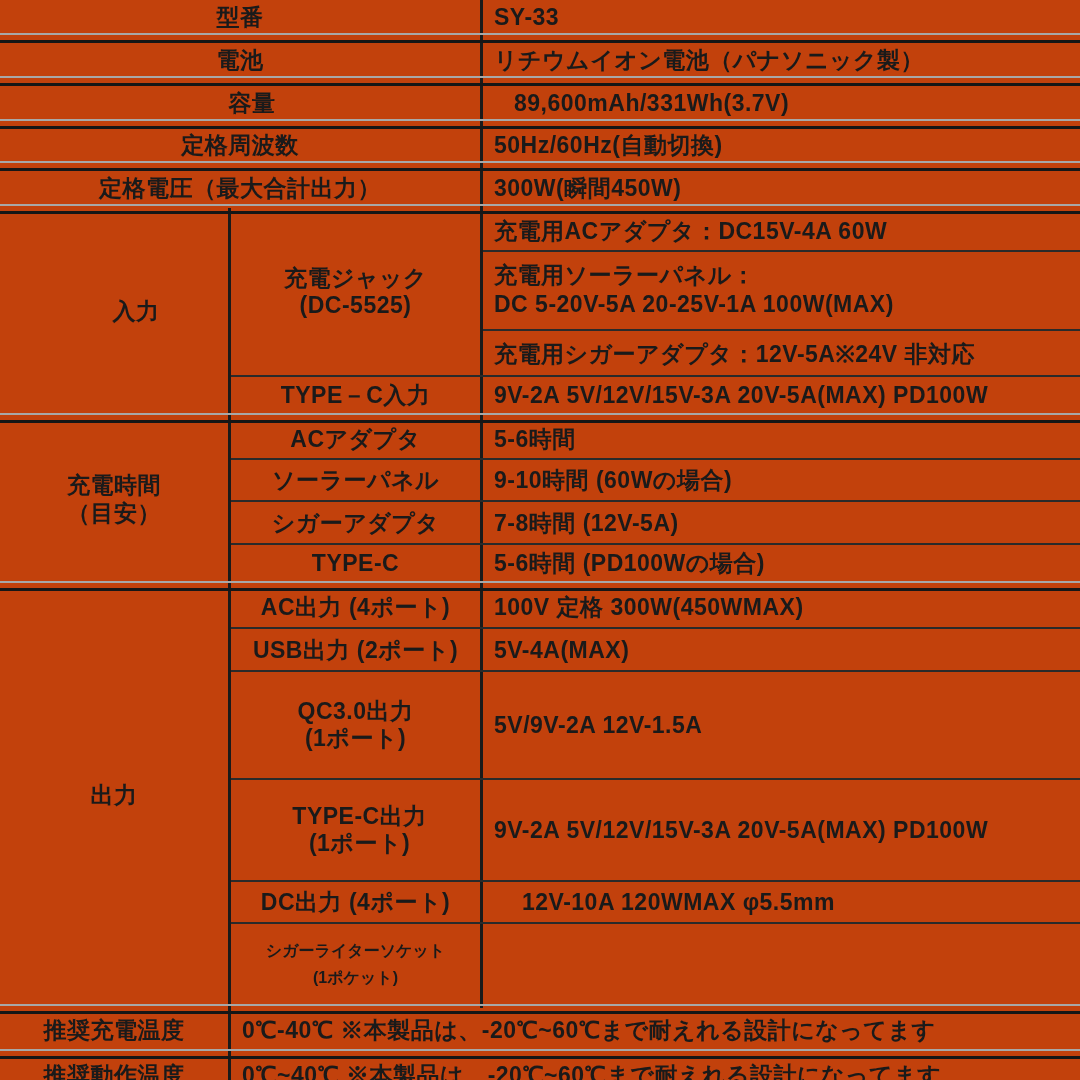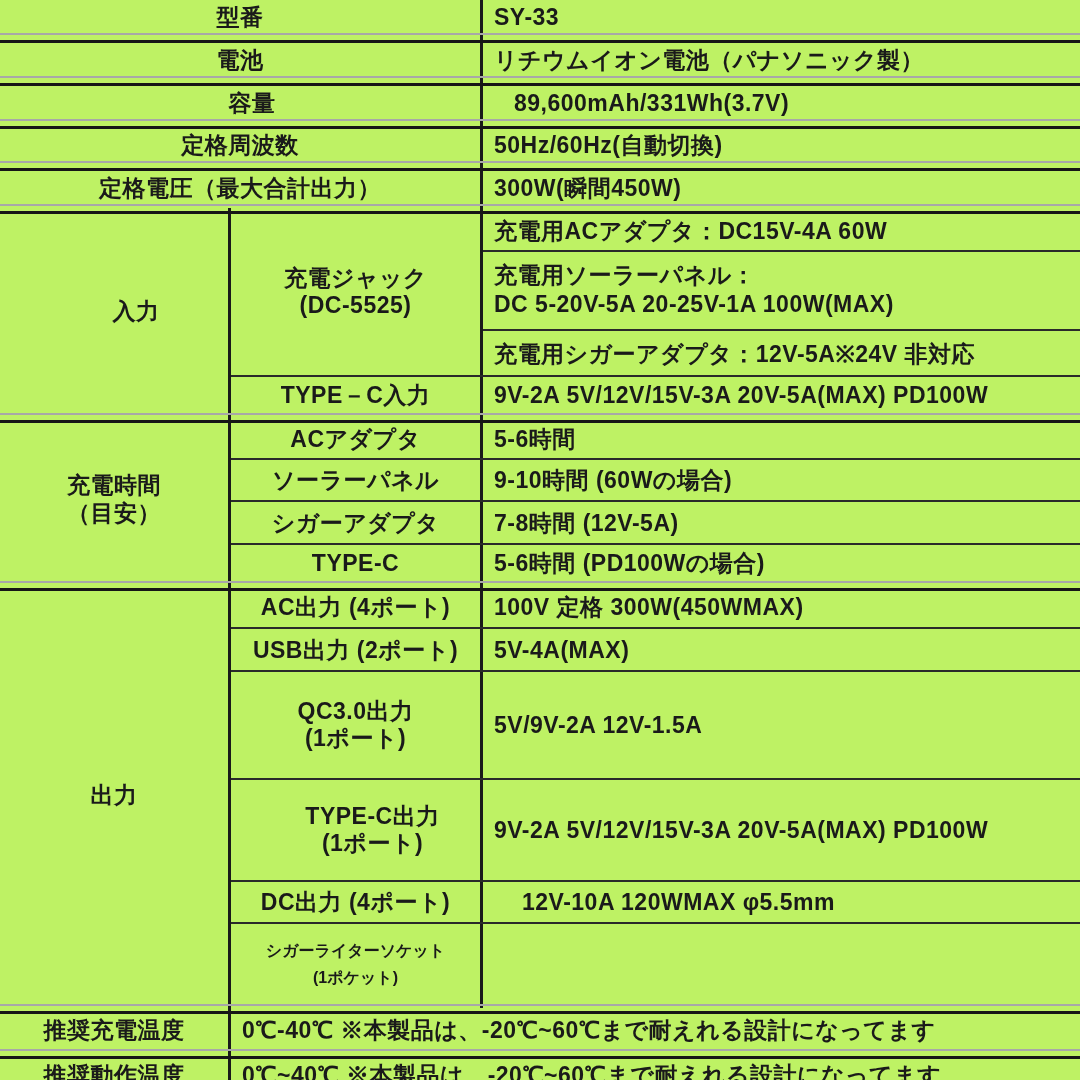--- a/index.html
+++ b/index.html
@@ -1,17 +1,17 @@
 <!DOCTYPE html>
 <html><head>
 <meta charset="utf-8">
 <style>
   html,body{margin:0;padding:0;background:#ffffff;}
   #stage{
-    position:relative;width:1080px;height:1080px;background:#bef264;overflow:hidden;
+    position:relative;width:1080px;height:1080px;background:#c2410c;overflow:hidden;
     font-family:"Liberation Sans",sans-serif;font-weight:bold;color:#1a1a1a;
   }
   .cell{position:absolute;display:flex;align-items:center;font-size:23px;line-height:28px;letter-spacing:.5px;}
   .cc{justify-content:center;text-align:center;flex-direction:column;}
   .lv{justify-content:flex-start;text-align:left;}
   .small{font-size:16px;letter-spacing:0;}
   .sep{position:absolute;left:0;width:1080px;height:10px;}
   .sep .lt{height:2px;background:#a8a8a8;}
   .sep .dk{height:3px;background:#161616;margin-top:5px;}
   .sub{position:absolute;height:2px;background:#2a2a2a;}
@@ -172,21 +172,21 @@
   <div class="cell lv" style="left:494px;top:631px;width:576px;height:37px">
       <span>5V-4A(MAX)</span>
     </div>
   <div class="cell cc" style="left:231px;top:674px;width:249px;height:102px;line-height:27px">
     <span>QC3.0出力</span>
       <span>(1ポート)</span>
   </div>
   <div class="cell lv" style="left:494px;top:674px;width:576px;height:102px">
       <span>5V/9V-2A 12V-1.5A</span>
     </div>
-  <div class="cell cc" style="left:248px;top:782px;width:249px;height:96px;line-height:27px">
+  <div class="cell cc" style="left:235px;top:782px;width:249px;height:96px;line-height:27px">
     <span>TYPE-C出力</span>
       <span>(1ポート)</span>
   </div>
   <div class="cell lv" style="left:494px;top:782px;width:576px;height:96px">
       <span>9V-2A 5V/12V/15V-3A 20V-5A(MAX) PD100W</span>
     </div>
   <div class="cell cc" style="left:231px;top:884px;width:249px;height:36px">
       <span>DC出力 (4ポート)</span>
     </div>
   <div class="cell lv" style="left:522px;top:884px;width:548px;height:36px">

